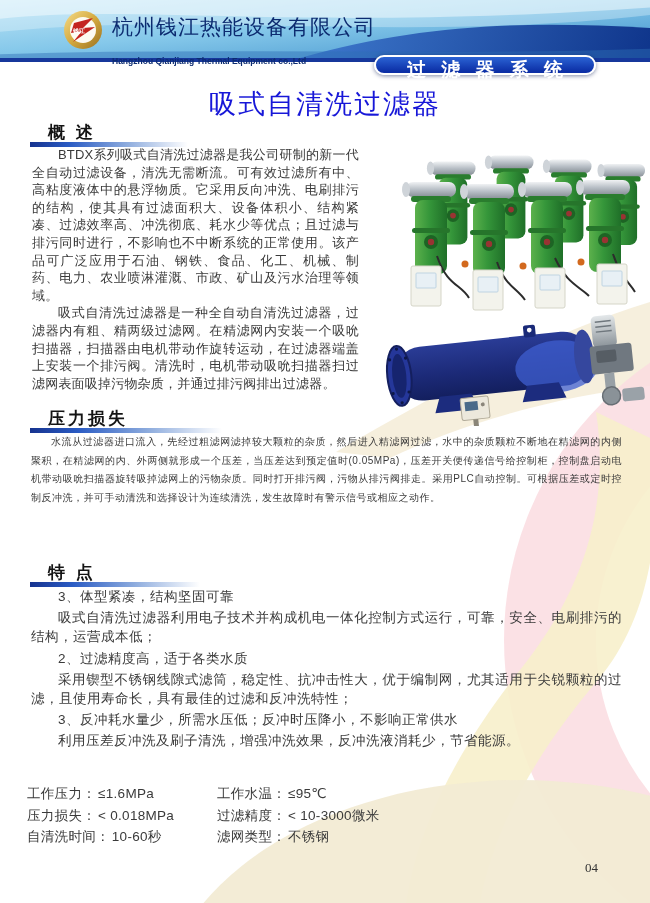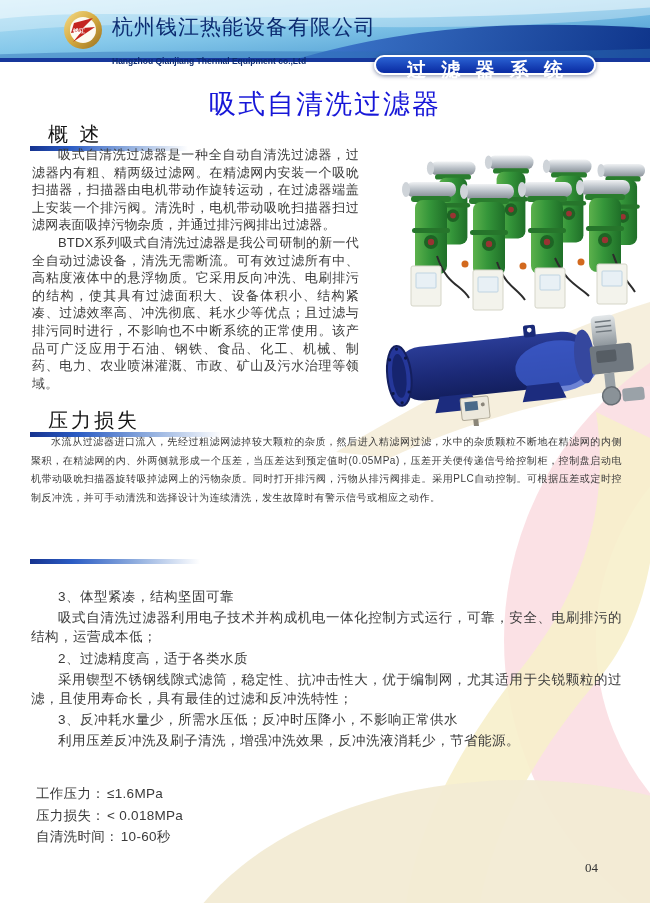--- a/index.html
+++ b/index.html
@@ -23,37 +23,37 @@
     background:linear-gradient(180deg,#2b63d4 0%,#0c2fa6 90%);
     border:2.5px solid #ffffff; border-radius:20px;
     display:flex; justify-content:center;
     box-shadow:0 1px 4px rgba(0,20,80,.5);margin-top:36px; }
   .badge span { color:#ffffff; font-size:19px; font-weight:bold; letter-spacing:5px; text-indent:5px; }
   
   .title { position:absolute; top:86px; left:0; width:100%; text-align:center;
     font-size:27px; font-weight:400; color:#1717d8; letter-spacing:2px; z-index:2; }
   
   .sec-head { position:absolute; left:30px; z-index:2; }
-  .sec-title { display:block; padding-left:18px; font-size:20px; font-weight:normal;
+  .sec-title { display:block; padding-left:18px; font-size:17px; font-weight:bold;
     color:#141414; letter-spacing:3px; }
   .sec-bar { height:5px; margin-top:-2px;
     background:linear-gradient(to right,#16338f 0%,#2b5cc4 25%,#8fadde 62%,rgba(255,255,255,0) 100%); }
   #h-ov { top:121px; width:158px; }
   #h-pr { top:407px; width:192px; }
   #h-ft { top:561px; width:170px; }
   #h-sp { top:757px; width:206px; }
   
   .body { position:absolute; color:#3a3a3a; text-align:justify; z-index:2; }
   .body p { text-indent:2em; }
   #ov-text { top:146px; left:32px; width:327px; font-size:13px; line-height:17.6px; letter-spacing:.2px; }
   #pr-text { top:433px; left:31px; width:591px; font-size:10px; line-height:18.6px; letter-spacing:.5px; }
   #ft-list { top:587px; left:31px; width:591px; font-size:13.5px; letter-spacing:.5px; }
   #ft-list p { line-height:19.2px; margin-bottom:2px; }
   
-  .specs { position:absolute; top:783px; left:36px; display:flex; z-index:2;
+  .specs { position:absolute; top:783px; left:27px; display:flex; z-index:2;
     font-size:13.5px; color:#3a3a3a; letter-spacing:.3px; }
   .spec-col1 { width:190px; }
   .spec-row { line-height:21.5px; height:21.5px; white-space:nowrap; }
   .spec-label { margin-right:2px; }
   
   .img-green { position:absolute; top:146px; left:377px; width:272px; height:172px; z-index:1; }
   .img-blue  { position:absolute; top:302px; left:379px; width:268px; height:124px; z-index:1; }
   
   .pagenum { position:absolute; top:860px; right:52px; font-size:13px; color:#333333;
     font-family:"Liberation Serif","DejaVu Serif",serif; z-index:2; }
@@ -113,22 +113,22 @@
     </div>
   </div>
 
   <h1 class="title">吸式自清洗过滤器</h1>
 
   <div class="sec-head" id="h-ov">
     <span class="sec-title">概 述</span>
     <div class="sec-bar"></div>
   </div>
   <div class="body" id="ov-text">
+    <p>BTDX系列吸式自清洗过滤器是我公司研制的新一代全自动过滤设备，清洗无需断流。可有效过滤所有中、高粘度液体中的悬浮物质。它采用反向冲洗、电刷排污的结构，使其具有过滤面积大、设备体积小、结构紧凑、过滤效率高、冲洗彻底、耗水少等优点；且过滤与排污同时进行，不影响也不中断系统的正常使用。该产品可广泛应用于石油、钢铁、食品、化工、机械、制药、电力、农业喷淋灌溉、市政、矿山及污水治理等领域。</p>
     <p>吸式自清洗过滤器是一种全自动自清洗过滤器，过滤器内有粗、精两级过滤网。在精滤网内安装一个吸吮扫描器，扫描器由电机带动作旋转运动，在过滤器端盖上安装一个排污阀。清洗时，电机带动吸吮扫描器扫过滤网表面吸掉污物杂质，并通过排污阀排出过滤器。</p>
-    <p>BTDX系列吸式自清洗过滤器是我公司研制的新一代全自动过滤设备，清洗无需断流。可有效过滤所有中、高粘度液体中的悬浮物质。它采用反向冲洗、电刷排污的结构，使其具有过滤面积大、设备体积小、结构紧凑、过滤效率高、冲洗彻底、耗水少等优点；且过滤与排污同时进行，不影响也不中断系统的正常使用。该产品可广泛应用于石油、钢铁、食品、化工、机械、制药、电力、农业喷淋灌溉、市政、矿山及污水治理等领域。</p>
   </div>
 
   <svg class="img-green" viewBox="0 0 272 172" aria-hidden="true">
     <defs>
       <linearGradient id="gv" x1="0" y1="0" x2="1" y2="0">
         <stop offset="0" stop-color="#5cb14c"></stop>
           <stop offset="0.45" stop-color="#35963a"></stop>
           <stop offset="1" stop-color="#1f6f28"></stop>
       </linearGradient>
       <linearGradient id="gm" x1="0" y1="0" x2="0" y2="1">
@@ -217,20 +217,21 @@
 
   <div class="sec-head" id="h-pr">
     <span class="sec-title">压力损失</span>
     <div class="sec-bar"></div>
   </div>
   <div class="body" id="pr-text">
     <p>水流从过滤器进口流入，先经过粗滤网滤掉较大颗粒的杂质，然后进入精滤网过滤，水中的杂质颗粒不断地在精滤网的内侧聚积，在精滤网的内、外两侧就形成一个压差，当压差达到预定值时(0.05MPa)，压差开关便传递信号给控制柜，控制盘启动电机带动吸吮扫描器旋转吸掉滤网上的污物杂质。同时打开排污阀，污物从排污阀排走。采用PLC自动控制。可根据压差或定时控制反冲洗，并可手动清洗和选择设计为连续清洗，发生故障时有警示信号或相应之动作。</p>
   </div>
 
   <div class="sec-head" id="h-ft">
+    <span class="sec-title">特 点</span>
     <div class="sec-bar"></div>
   </div>
   <div class="body" id="ft-list">
     <p>3、体型紧凑，结构坚固可靠</p>
     <p>吸式自清洗过滤器利用电子技术并构成机电一体化控制方式运行，可靠，安全、电刷排污的结构，运营成本低；</p>
     <p>2、过滤精度高，适于各类水质</p>
     <p>采用锲型不锈钢线隙式滤筒，稳定性、抗冲击性大，优于编制网，尤其适用于尖锐颗粒的过滤，且使用寿命长，具有最佳的过滤和反冲洗特性；</p>
     <p>3、反冲耗水量少，所需水压低；反冲时压降小，不影响正常供水</p>
     <p>利用压差反冲洗及刷子清洗，增强冲洗效果，反冲洗液消耗少，节省能源。</p>
   </div>
@@ -240,17 +241,28 @@
       <div class="spec-row">
         <span class="spec-label">工作压力：</span><span class="spec-value">≤1.6MPa</span>
       </div>
       <div class="spec-row">
         <span class="spec-label">压力损失：</span><span class="spec-value">&lt; 0.018MPa</span>
       </div>
       <div class="spec-row">
         <span class="spec-label">自清洗时间：</span><span class="spec-value">10-60秒</span>
       </div>
     </div>
+    <div class="spec-col2">
+      <div class="spec-row">
+        <span class="spec-label">工作水温：</span><span class="spec-value">≤95℃</span>
+      </div>
+      <div class="spec-row">
+        <span class="spec-label">过滤精度：</span><span class="spec-value">&lt; 10-3000微米</span>
+      </div>
+      <div class="spec-row">
+        <span class="spec-label">滤网类型：</span><span class="spec-value">不锈钢</span>
+      </div>
+    </div>
   </div>
 
   <div class="pagenum">04</div>
 
 </div>
 
 </body></html>

